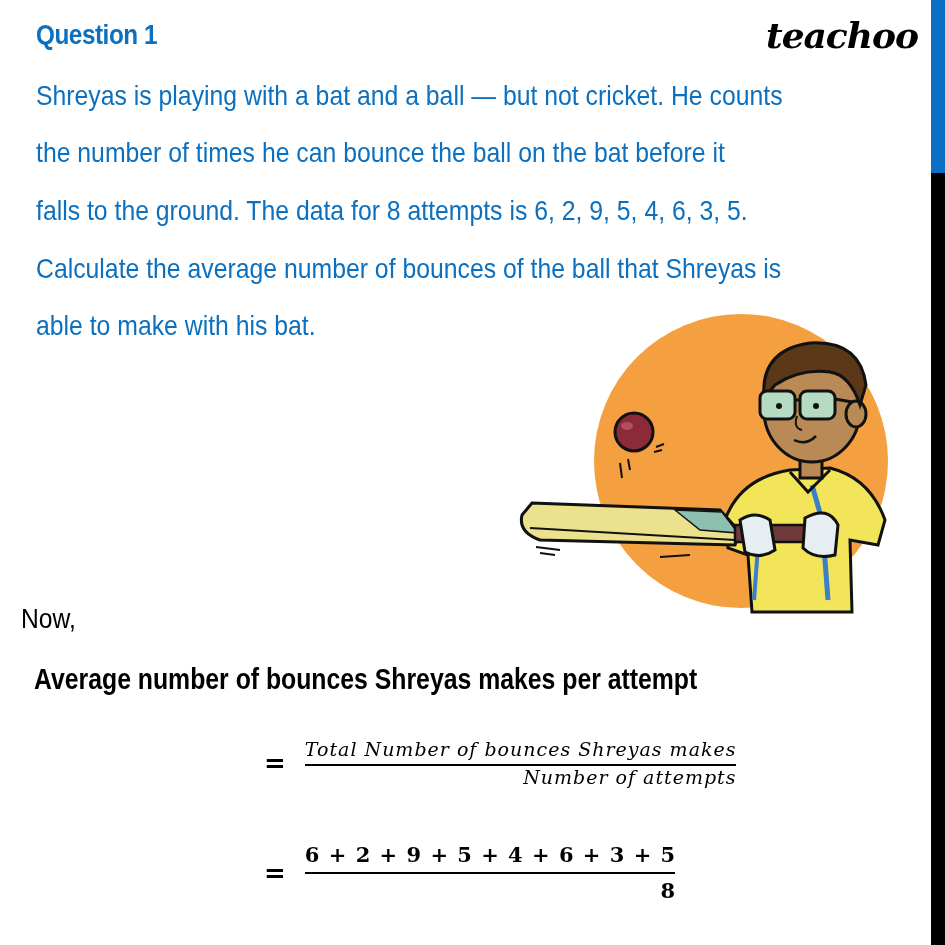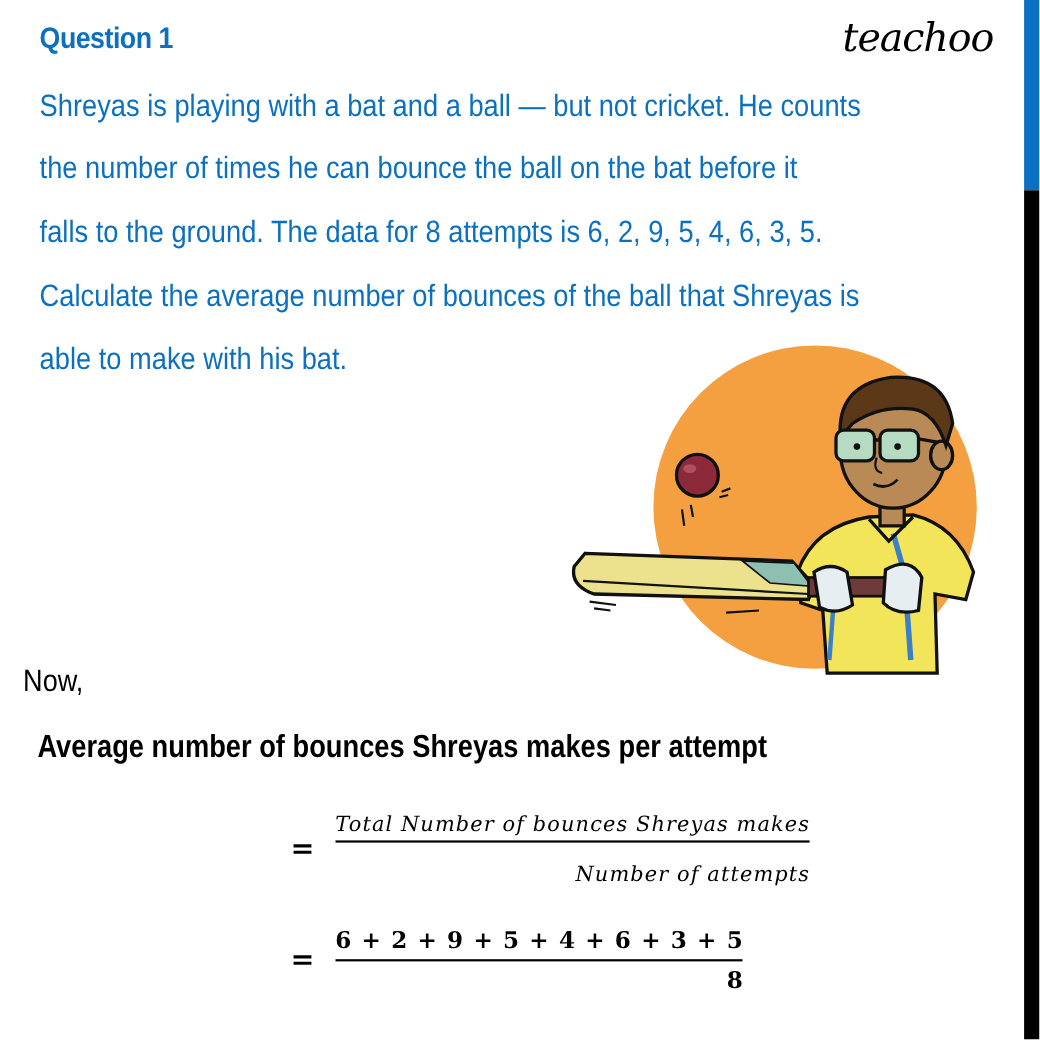--- a/index.html
+++ b/index.html
@@ -10,21 +10,21 @@
   }
   .abs { position: absolute; }
   .q-title {
     left: 36px; top: 20px;
     font-size: 27px; font-weight: bold; color: #0b70bf;
     letter-spacing: -0.5px; transform: scaleX(0.9); transform-origin: left top;
   }
   .logo {
     left: 766px; top: 14px;
     font-family: "DejaVu Serif", serif;
-    font-size: 36px; font-weight: normal; font-style: italic; color: #000;
+    font-size: 36px; font-weight: bold; font-style: italic; color: #000;
     letter-spacing: -1px;
   }
   .q-line {
     left: 36px;
     font-size: 28px; color: #0b70bf; white-space: nowrap;
     transform: scaleX(0.885); transform-origin: left top;
     letter-spacing: 0px;
   }
   .side-bar-blue { left: 931px; top: 0; width: 14px; height: 173px; background: #0b70c3; }
   .side-bar-black { left: 931px; top: 173px; width: 14px; height: 772px; background: #000; }
@@ -35,21 +35,21 @@
   .subhead {
     left: 34px; top: 663px; font-size: 29px; font-weight: bold; color: #000;
     white-space: nowrap; transform: scaleX(0.855); transform-origin: left top;
   }
   .frac-row { display: flex; align-items: center; }
   .eq { font-size: 26px; font-weight: bold; color: #000; margin-right: 6px; font-family: "DejaVu Serif", serif; }
   .frac { display: flex; flex-direction: column; align-items: flex-end; margin-left: 13px; }
   .num, .den { font-family: "DejaVu Serif", serif; color: #000; white-space: nowrap; }
   .frac1 .num, .frac1 .den { font-style: italic; font-size: 19px; letter-spacing: 1px; }
   .frac1 .num { padding: 0 0 4px 0; }
-  .frac1 .den { padding-top: 18px; }
+  .frac1 .den { padding-top: 0; }
   .frac2 .num, .frac2 .den { font-weight: bold; font-size: 21px; }
   .frac2 .num { padding: 0 0 5px 0; word-spacing: 2px; }
   .frac2 .den { padding-top: 4px; }
   .bar { height: 2px; background: #000; align-self: stretch; }
   .illus { left: 515px; top: 305px; width: 390px; height: 310px; }
 </style>
 </head>
 <body>
 
 <div class="abs q-title">Question 1</div>

